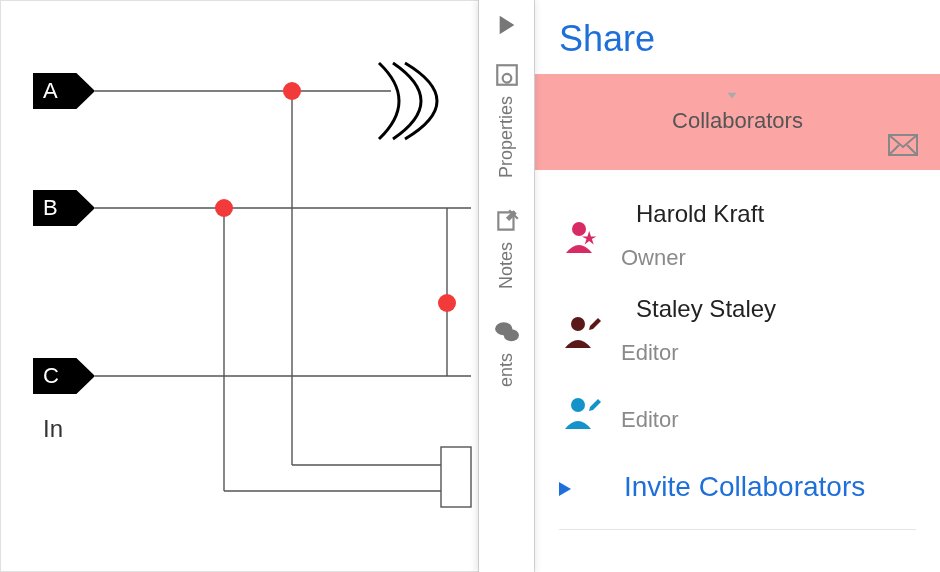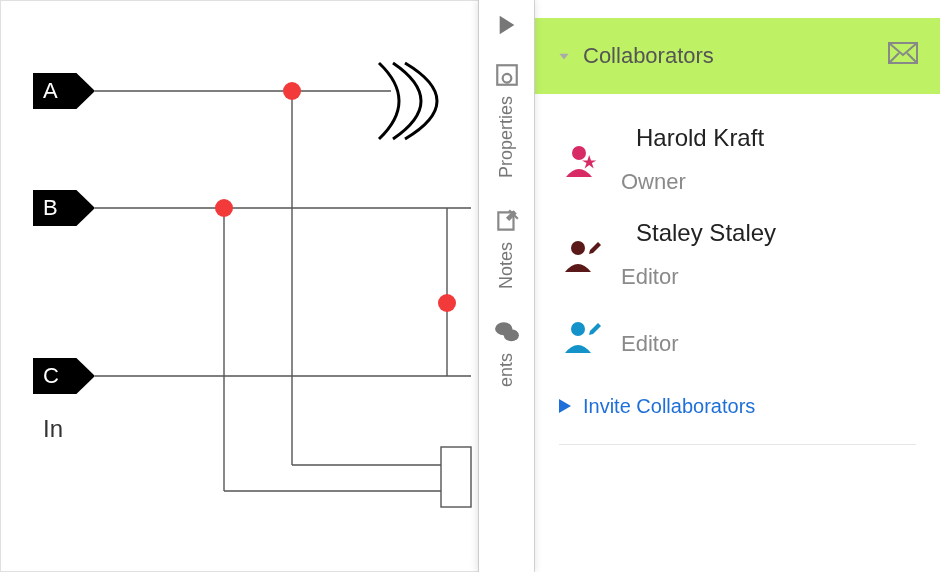--- a/index.html
+++ b/index.html
@@ -85,26 +85,27 @@
     z-index: 4;
     padding: 18px 0 0 0;
   }
   .panel-title {
     color: #1e6fd9;
     font-size: 36px;
     font-weight: 400;
     padding: 0 24px 14px 24px;
   }
   .section-header {
-    background: #bef264;
-    display: flex;
-    align-items: center;
-    padding: 24px 22px;
+    background: #fca5a5;
+    display: flex;
+    align-items: center;
+    padding: 8px 22px;
     font-size: 22px;
     color: #555;
+    flex-direction: column;
   }
   .section-header .chev {
     margin-right: 12px;
     color: #999;
   }
   .section-header .mail {
     margin-left: auto;
     color: #888;
   }
   .collab-list {
@@ -132,21 +133,22 @@
   .collab-role {
     font-size: 22px;
     color: #8a8a8a;
     margin-top: 17px;
   }
   .invite-row {
     display: flex;
     align-items: center;
     padding: 18px 24px;
     color: #1e6fd9;
-    font-size: 20px;
+    font-size: 28px;
+    gap: 41px;
   }
   .invite-row .tri {
     margin-right: 12px;
   }
   .divider {
     height: 1px;
     background: #e5e5e5;
     margin: 8px 24px 0 24px;
   }
 </style>
@@ -212,20 +214,21 @@
   <div class="rail-item">
     <svg class="rail-icon" width="28" height="26" viewBox="0 0 24 24">
       <ellipse cx="9" cy="9" rx="8" ry="6" fill="#777"></ellipse>
       <ellipse cx="16" cy="15" rx="7" ry="5.5" fill="#777"></ellipse>
     </svg>
     <span class="rail-label">ents</span>
   </div>
 </div>
 
 <div class="panel">
+  <div class="panel-title">Share</div>
 
   <div class="section-header">
     <span class="chev">
       <svg width="14" height="14" viewBox="0 0 24 24">
           <path d="M4 8 L12 18 L20 8 Z" fill="#aaa"></path>
         </svg>
     </span>
     <span>Collaborators</span>
     <span class="mail">
       <svg width="30" height="22" viewBox="0 0 30 22">

